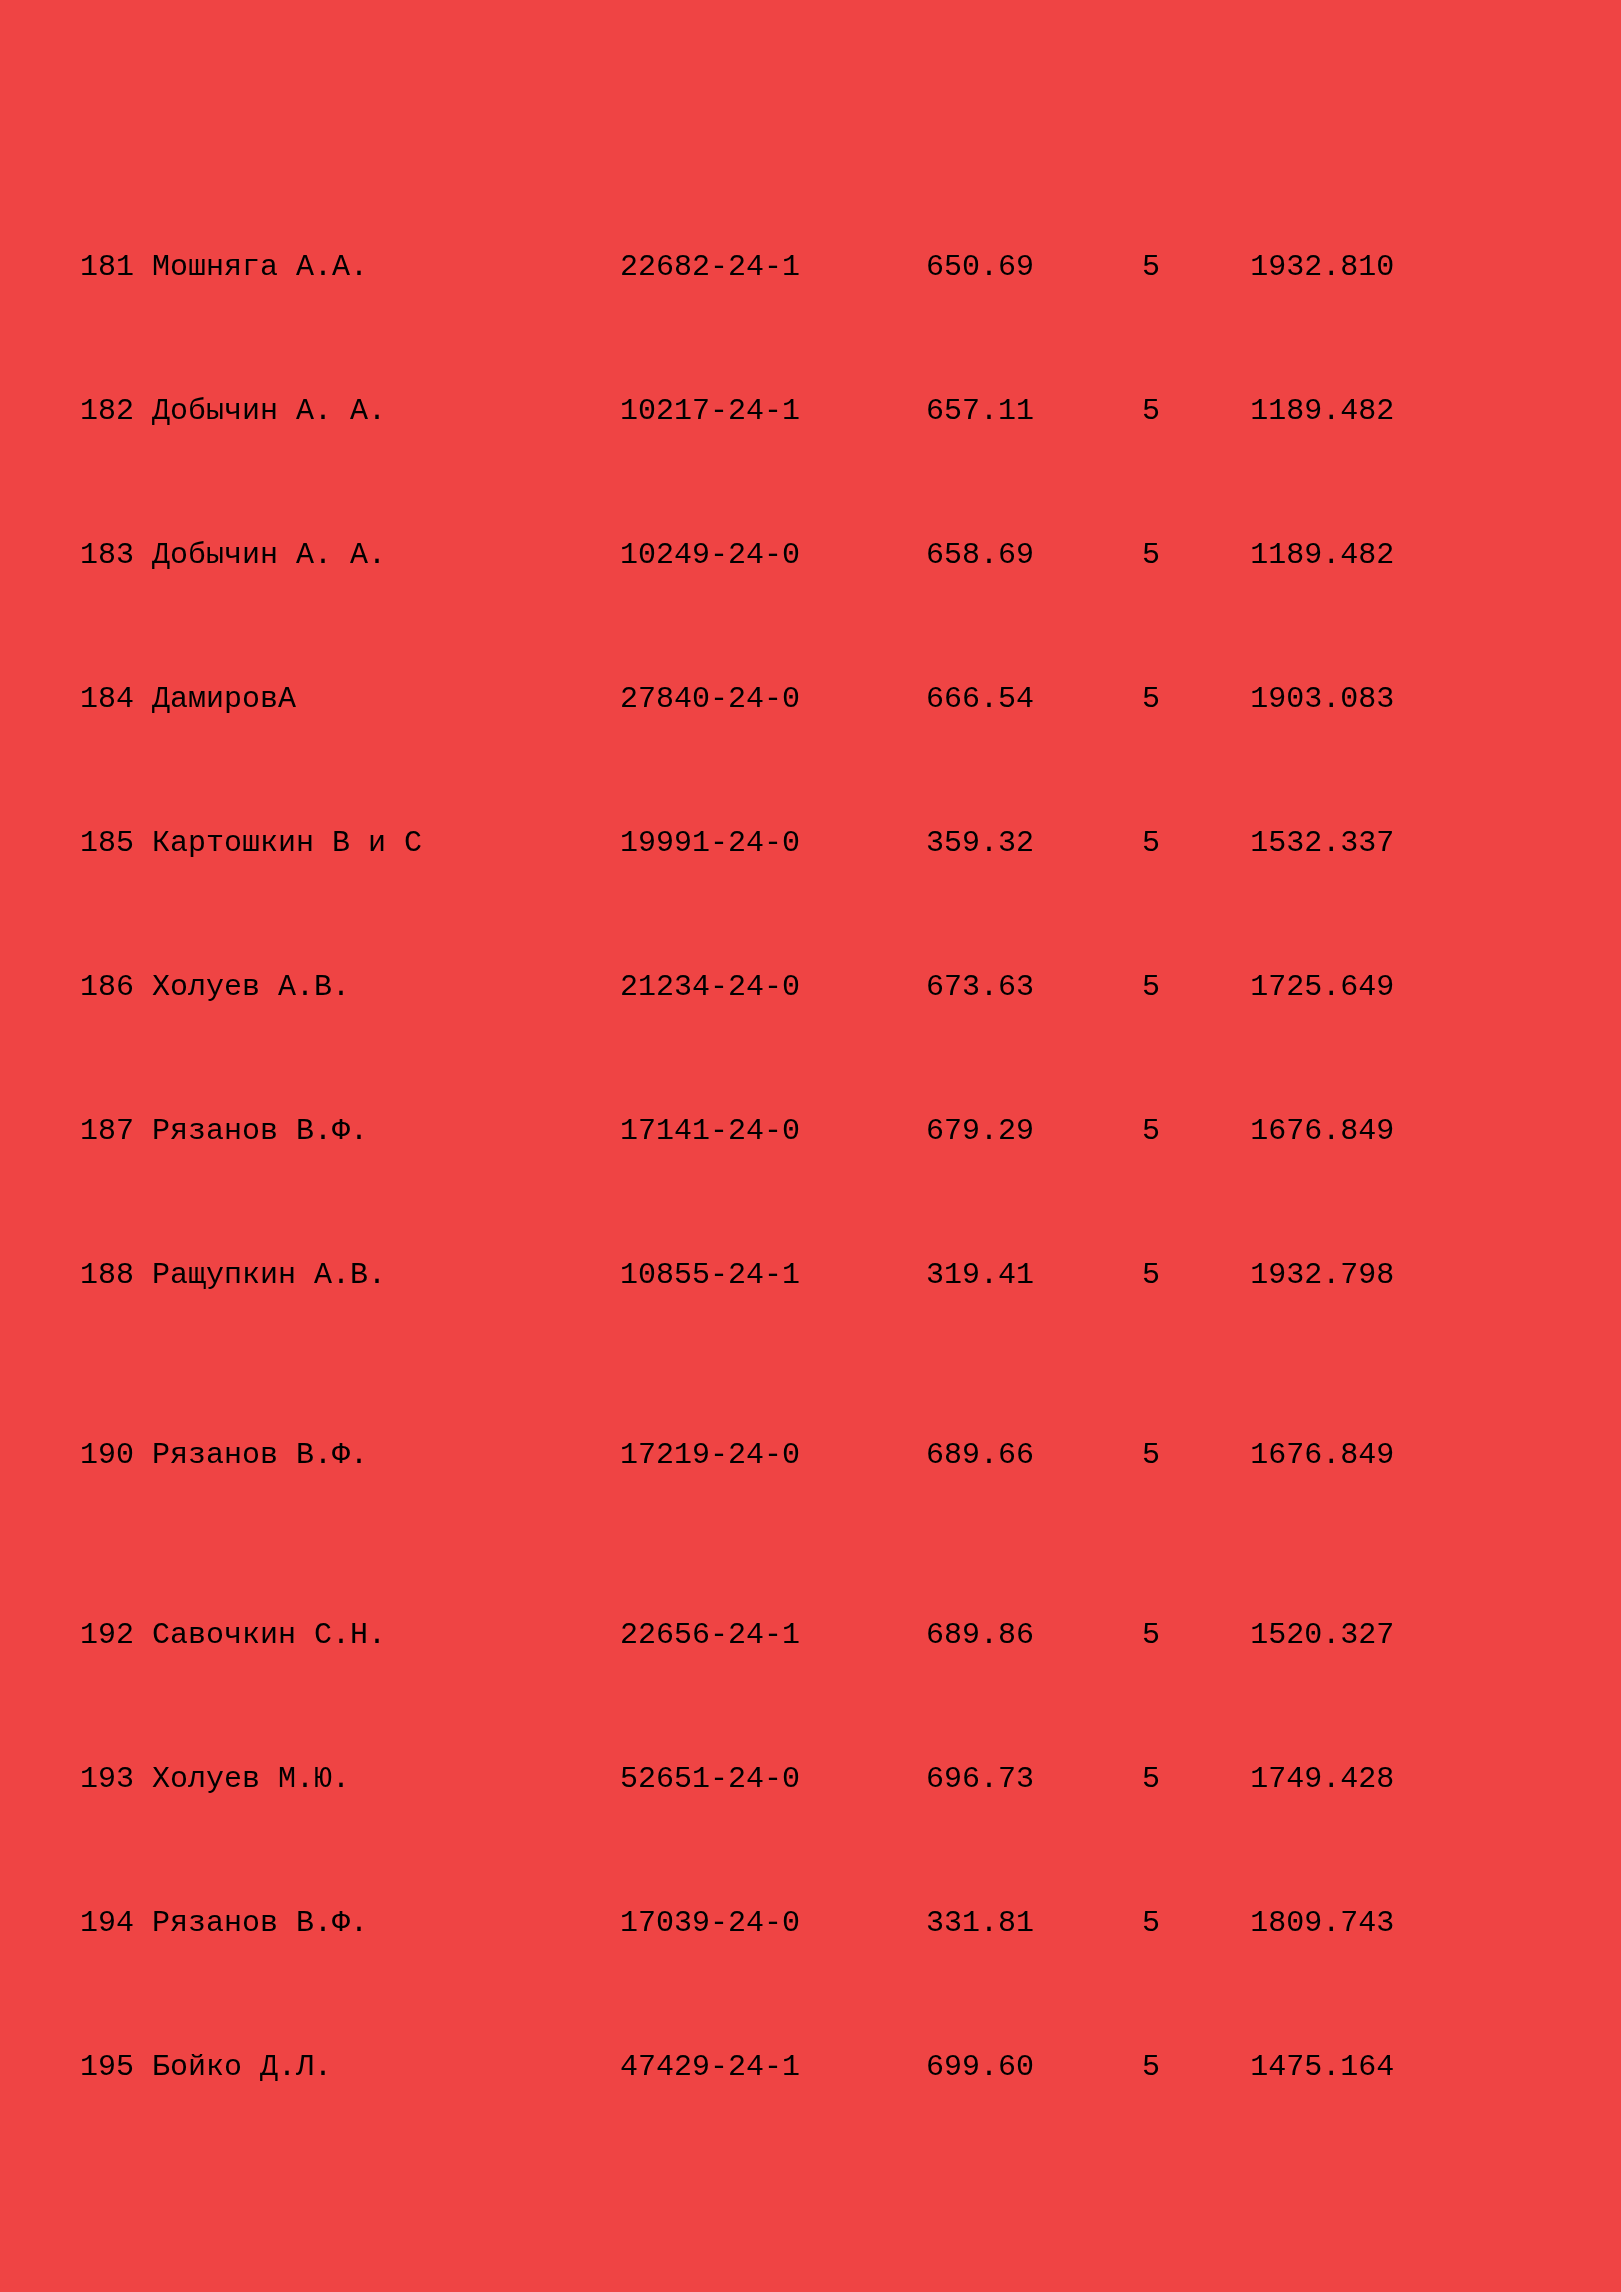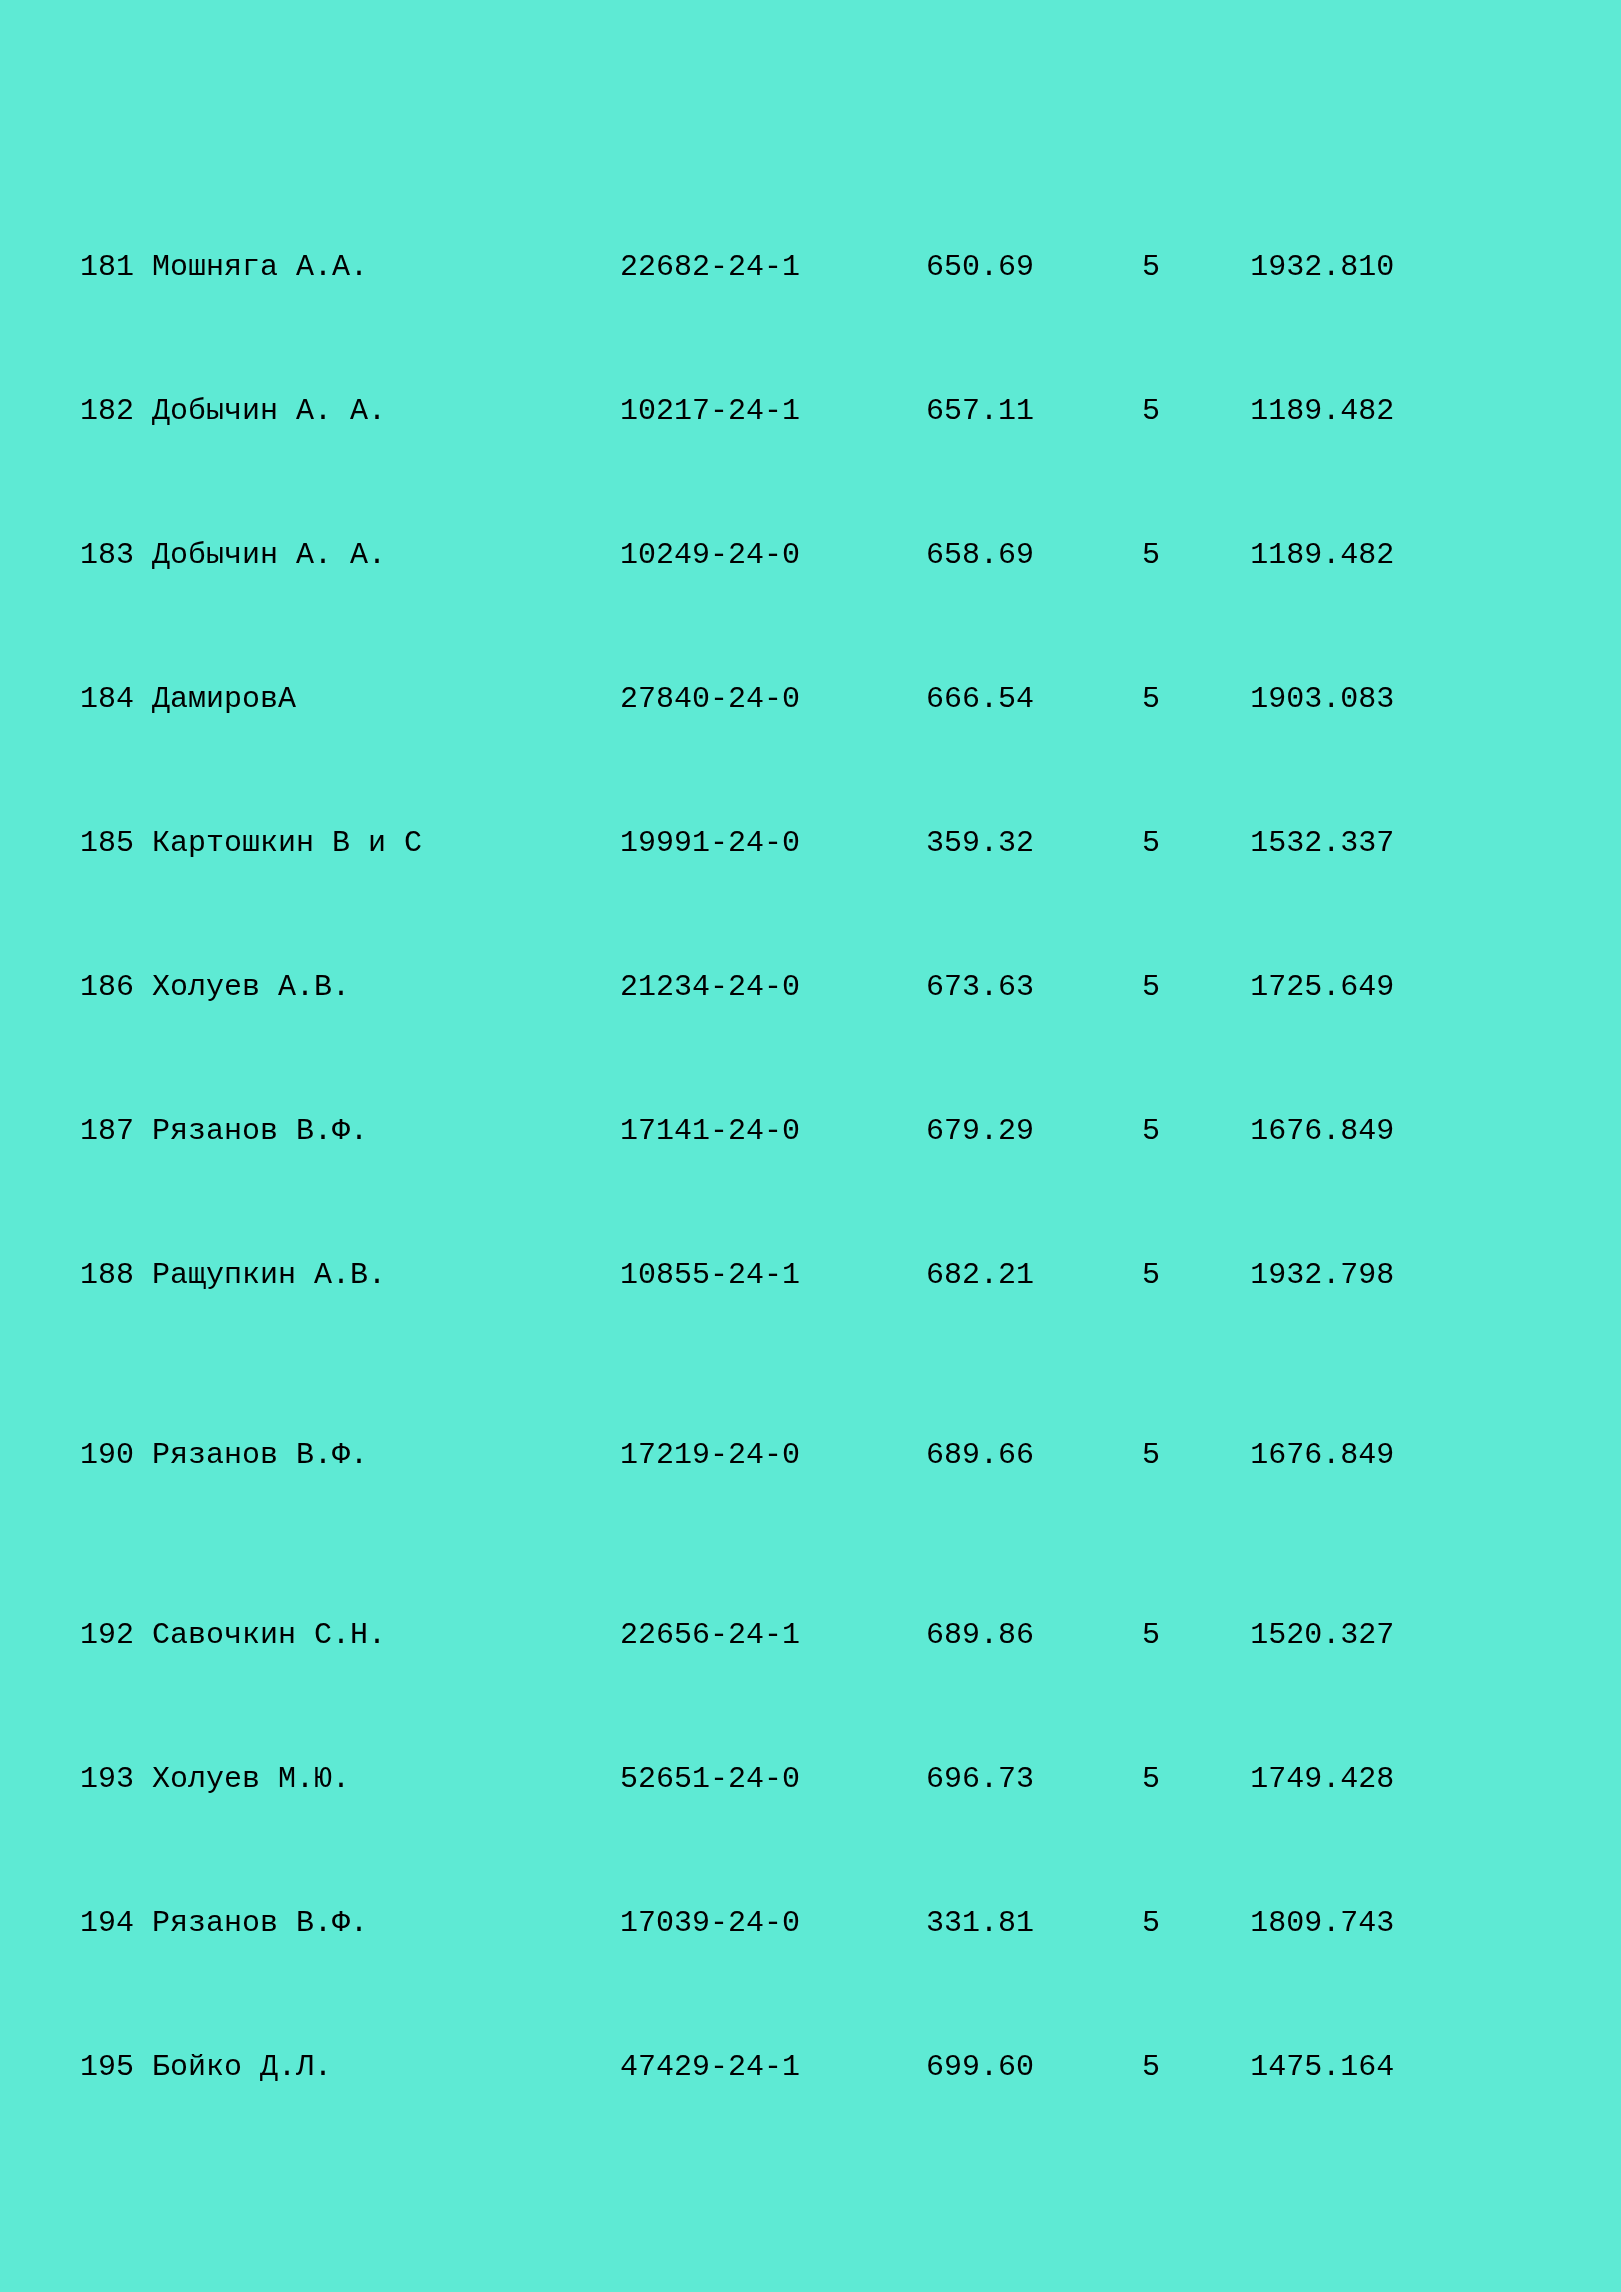--- a/index.html
+++ b/index.html
@@ -4,21 +4,21 @@
 <style>
   html, body {
     margin: 0;
     padding: 0;
     background: #ffffff;
   }
   .page {
     position: relative;
     width: 1621px;
     height: 2293px;
-    background: #5eead4;
+    background: #ef4444;
     color: #000000;
     font-family: "Liberation Mono", "DejaVu Sans Mono", monospace;
     font-size: 30px;
     line-height: 36px;
     white-space: pre;
     box-sizing: border-box;
     padding: 69px 0 8px 80px;
     overflow: hidden;
   }
   .row { height: 36px; }
@@ -45,21 +45,21 @@
   <div class="row"><span class="c-rank">183</span><span class="c-name">Добычин А. А.</span><span class="c-ring">10249-24-0</span><span class="c-speed">658.69</span><span class="c-count">5</span><span class="c-coeff">1189.482</span></div>
 
   <div class="row"><span class="c-rank">184</span><span class="c-name">ДамировА</span><span class="c-ring">27840-24-0</span><span class="c-speed">666.54</span><span class="c-count">5</span><span class="c-coeff">1903.083</span></div>
 
   <div class="row"><span class="c-rank">185</span><span class="c-name">Картошкин В и С</span><span class="c-ring">19991-24-0</span><span class="c-speed">359.32</span><span class="c-count">5</span><span class="c-coeff">1532.337</span></div>
 
   <div class="row"><span class="c-rank">186</span><span class="c-name">Холуев А.В.</span><span class="c-ring">21234-24-0</span><span class="c-speed">673.63</span><span class="c-count">5</span><span class="c-coeff">1725.649</span></div>
 
   <div class="row"><span class="c-rank">187</span><span class="c-name">Рязанов В.Ф.</span><span class="c-ring">17141-24-0</span><span class="c-speed">679.29</span><span class="c-count">5</span><span class="c-coeff">1676.849</span></div>
 
-  <div class="row"><span class="c-rank">188</span><span class="c-name">Ращупкин А.В.</span><span class="c-ring">10855-24-1</span><span class="c-speed">682.21</span><span class="c-count">5</span><span class="c-coeff">1932.798</span></div>
+  <div class="row"><span class="c-rank">188</span><span class="c-name">Ращупкин А.В.</span><span class="c-ring">10855-24-1</span><span class="c-speed">319.41</span><span class="c-count">5</span><span class="c-coeff">1932.798</span></div>
 
 
   <div class="row"><span class="c-rank">190</span><span class="c-name">Рязанов В.Ф.</span><span class="c-ring">17219-24-0</span><span class="c-speed">689.66</span><span class="c-count">5</span><span class="c-coeff">1676.849</span></div>
 
 
   <div class="row"><span class="c-rank">192</span><span class="c-name">Савочкин С.Н.</span><span class="c-ring">22656-24-1</span><span class="c-speed">689.86</span><span class="c-count">5</span><span class="c-coeff">1520.327</span></div>
 
   <div class="row"><span class="c-rank">193</span><span class="c-name">Холуев М.Ю.</span><span class="c-ring">52651-24-0</span><span class="c-speed">696.73</span><span class="c-count">5</span><span class="c-coeff">1749.428</span></div>
 
   <div class="row"><span class="c-rank">194</span><span class="c-name">Рязанов В.Ф.</span><span class="c-ring">17039-24-0</span><span class="c-speed">331.81</span><span class="c-count">5</span><span class="c-coeff">1809.743</span></div>

